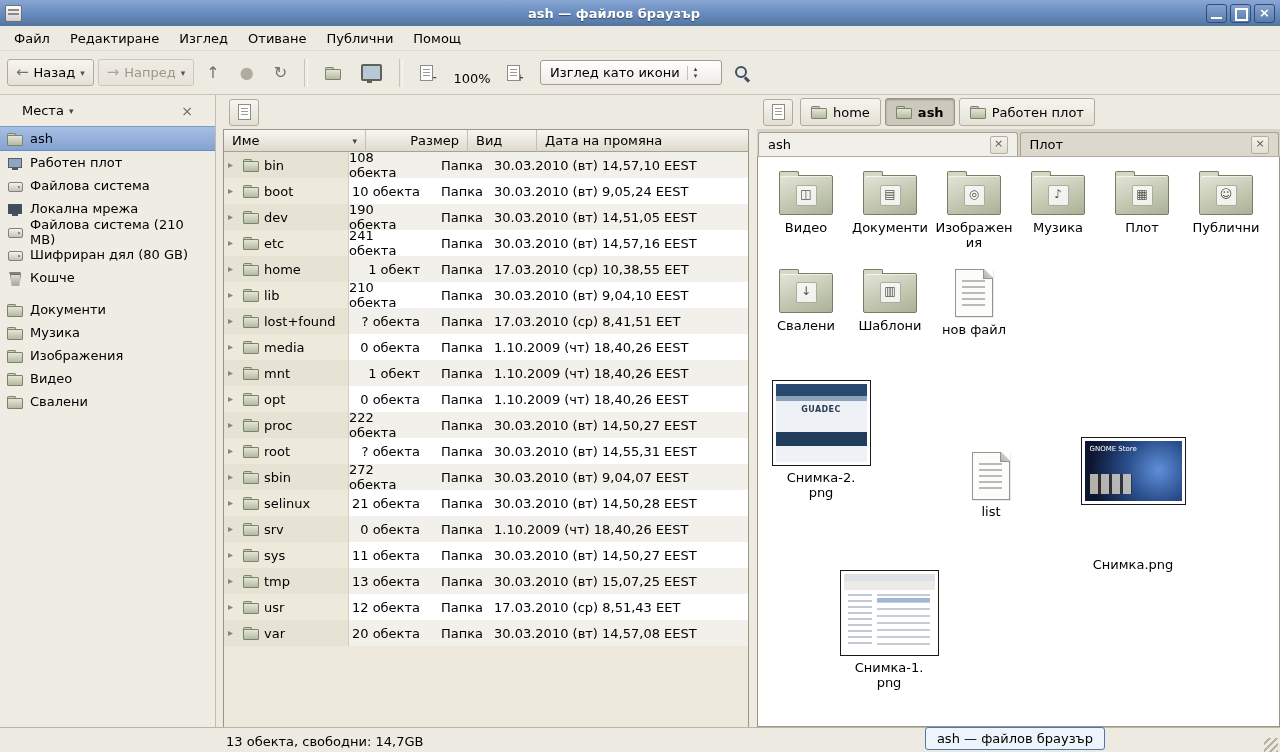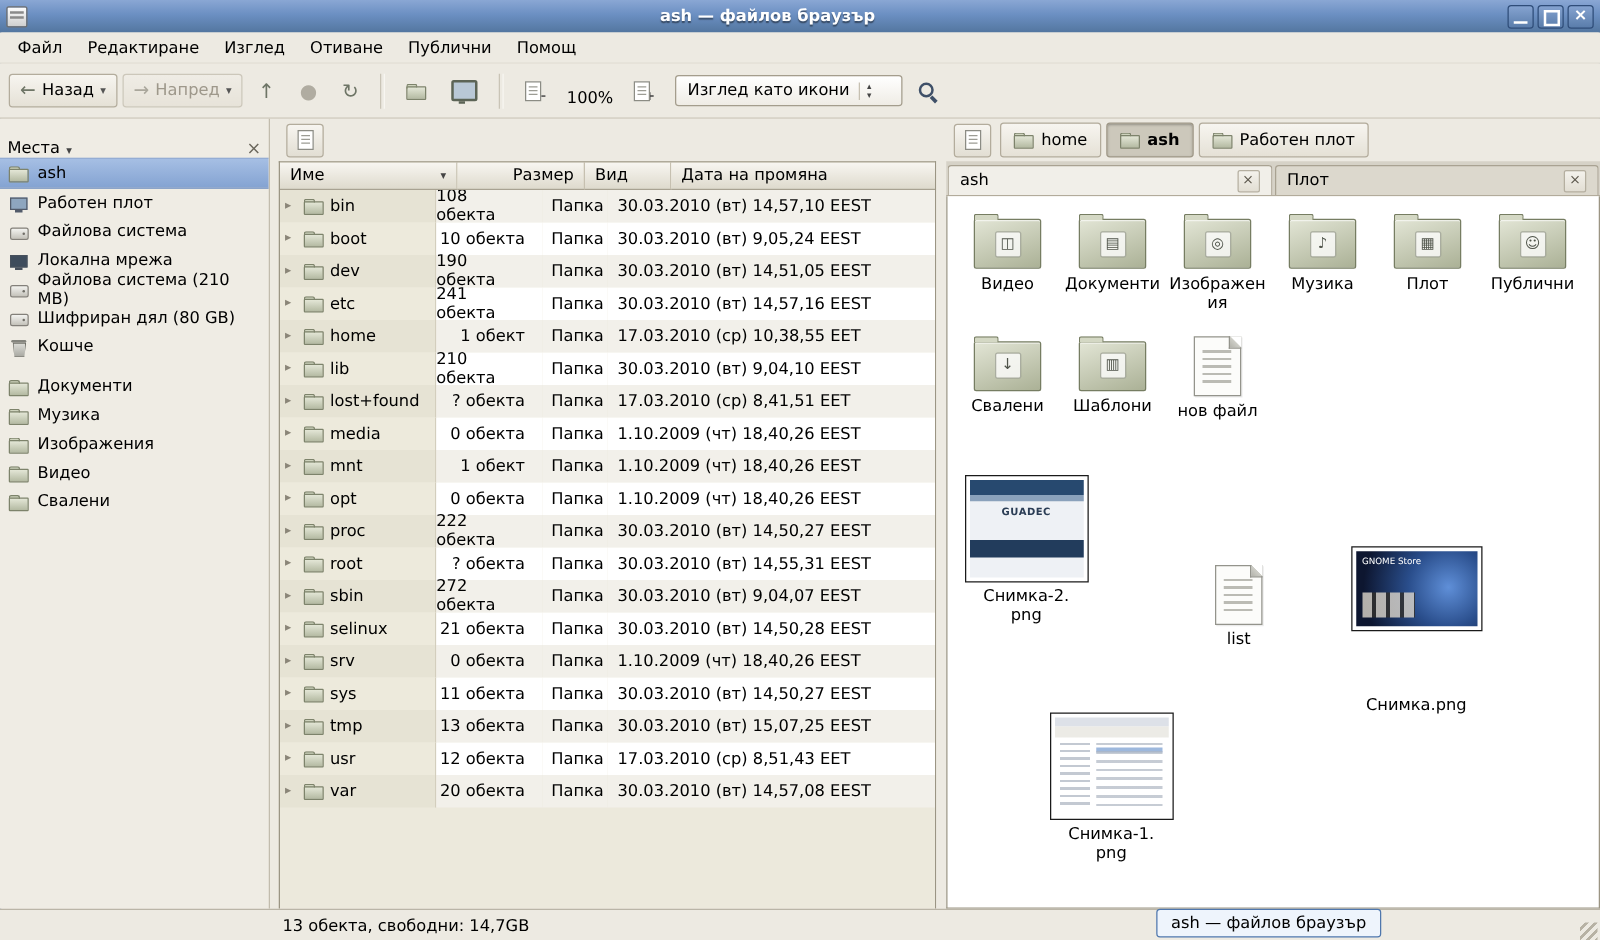--- a/index.html
+++ b/index.html
@@ -58,21 +58,21 @@
   .trash-icon::after{content:"";position:absolute;left:3px;top:4px;width:9px;height:10px;background:linear-gradient(#dcdcd7,#a9a9a2);border:1px solid #6f6f68;clip-path:polygon(0 0,100% 0,86% 100%,14% 100%);}
   .trash-icon::before{content:"";position:absolute;left:2px;top:2px;width:12px;height:2px;background:#84847d;border-radius:1px;z-index:1;}
 
   
   .main{display:flex;height:632px;}
   .vsplit{background:#edeae2;flex:none;}
   .vsplit.a{width:7px;} .vsplit.b{width:8px;}
 
   
   .sidebar{width:215px;flex:none;background:#efece4;border-right:1px solid #c2bcad;display:flex;flex-direction:column;}
-  .side-head{height:31px;display:flex;align-items:flex-end;gap:5px;padding:0 6px;}
+  .side-head{height:31px;display:flex;align-items:center;gap:5px;padding:0 22px;}
   .side-caret{font-size:9px;color:#444;}
   .side-close{margin-left:auto;color:#6b675c;font-size:14px;line-height:14px;}
   .side-list{flex:1;overflow:hidden;}
   .side-item{height:23px;display:flex;align-items:center;gap:7px;padding:0 6px 0 7px;}
   .side-item.sel{background:linear-gradient(#a6bfe4,#84a3d2);border-top:1px solid #7e9cce;border-bottom:1px solid #6c8cc0;}
   .side-sep{height:9px;}
 
   
   .middle{width:526px;flex:none;display:flex;flex-direction:column;background:#edeae2;}
   .locbar{height:34px;display:flex;align-items:center;gap:7px;padding:0 6px;}

